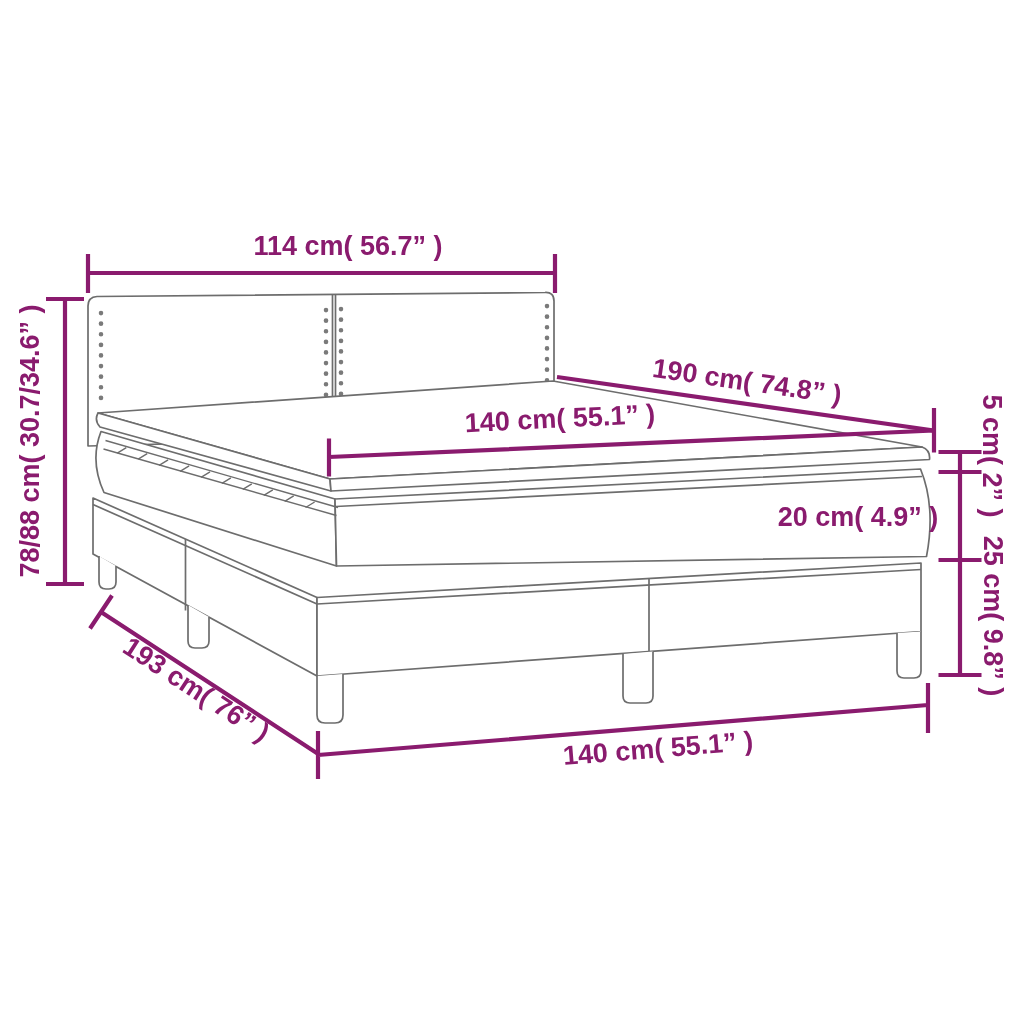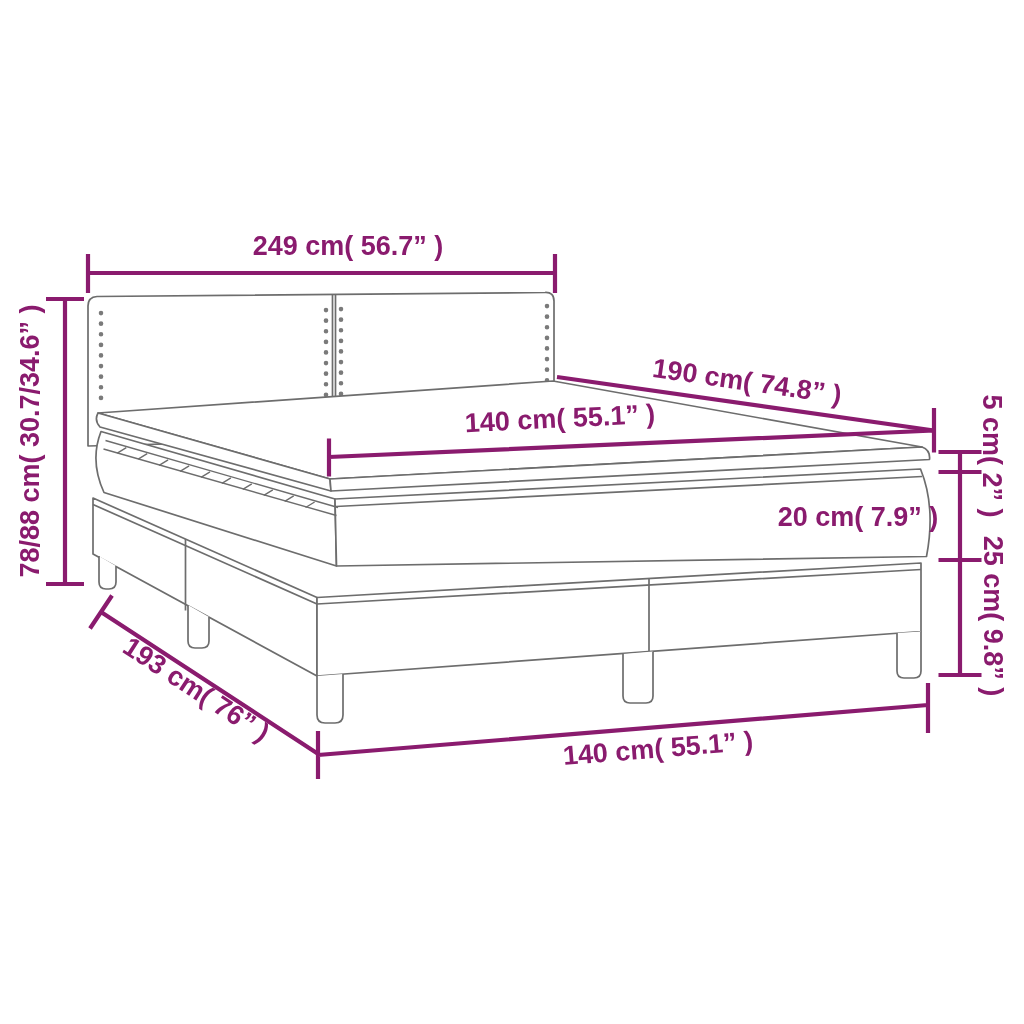--- a/index.html
+++ b/index.html
@@ -98,30 +98,30 @@
       </g>
       <g>
         <path d="M101 612 L317.5 753.5 M90 628.5 L112 595.5"></path>
       </g>
       <g>
         <path d="M318 755 L928 705 M318 731 L318 779 M928 683 L928 733"></path>
       </g>
     </g>
   </svg>
 
-  <div class="dim-label" style="left:348px; top:246px;">249 cm( 56.7” )</div>
+  <div class="dim-label" style="left:348px; top:246px;">114 cm( 56.7” )</div>
 
   <div class="dim-label" style="left:30px; top:441px; --r:-90deg;">78/88 cm( 30.7/34.6” )</div>
 
   <div class="dim-label" style="left:747px; top:382px; --r:8.2deg;">190 cm( 74.8” )</div>
 
   <div class="dim-label" style="left:560px; top:419px; --r:-2.8deg;">140 cm( 55.1” )</div>
 
   <div class="dim-label" style="left:991px; top:456px; --r:90deg;">5 cm( 2” )</div>
 
-  <div class="dim-label" style="left:858px; top:517px;">20 cm( 7.9” )</div>
+  <div class="dim-label" style="left:858px; top:517px;">20 cm( 4.9” )</div>
 
   <div class="dim-label" style="left:992px; top:616px; --r:90deg;">25 cm( 9.8” )</div>
 
   <div class="dim-label" style="left:196px; top:690px; --r:33deg;">193 cm( 76” )</div>
 
   <div class="dim-label" style="left:658px; top:749px; --r:-4.6deg;">140 cm( 55.1” )</div>
 </div>
 
 </body></html>

